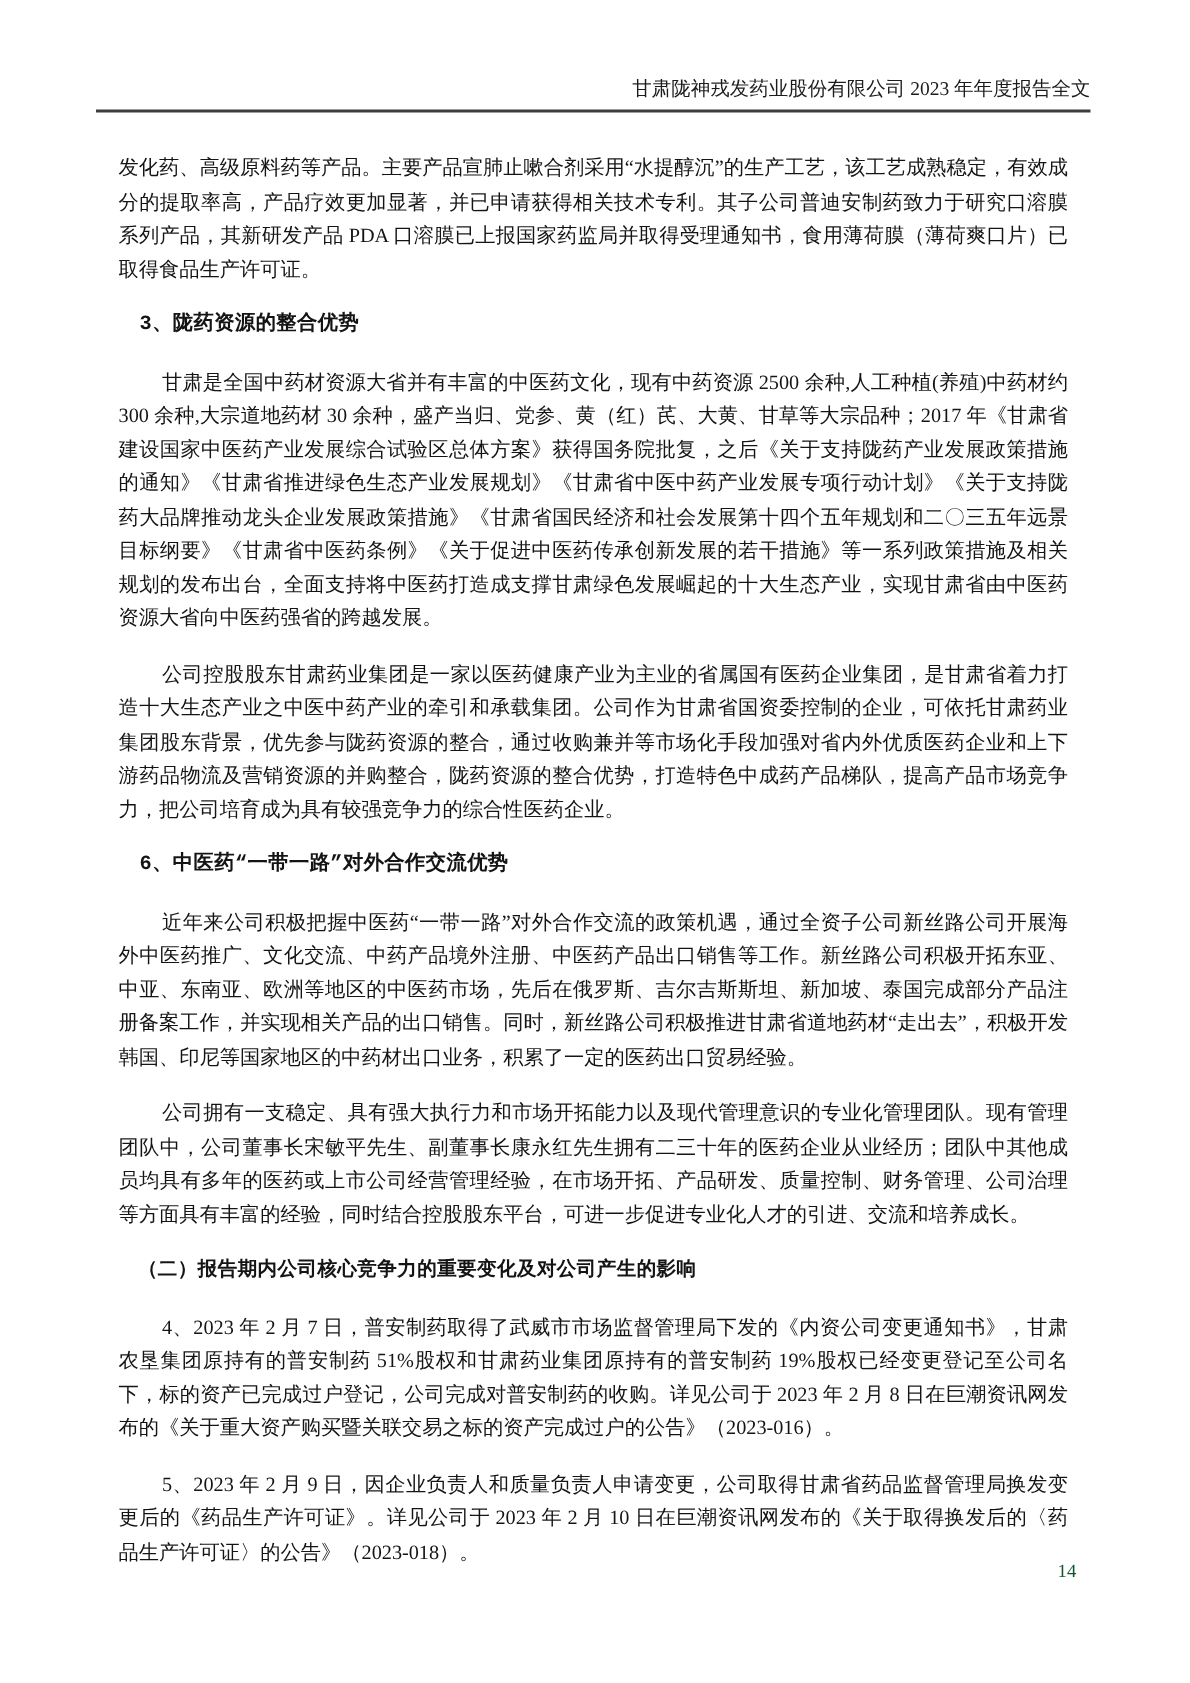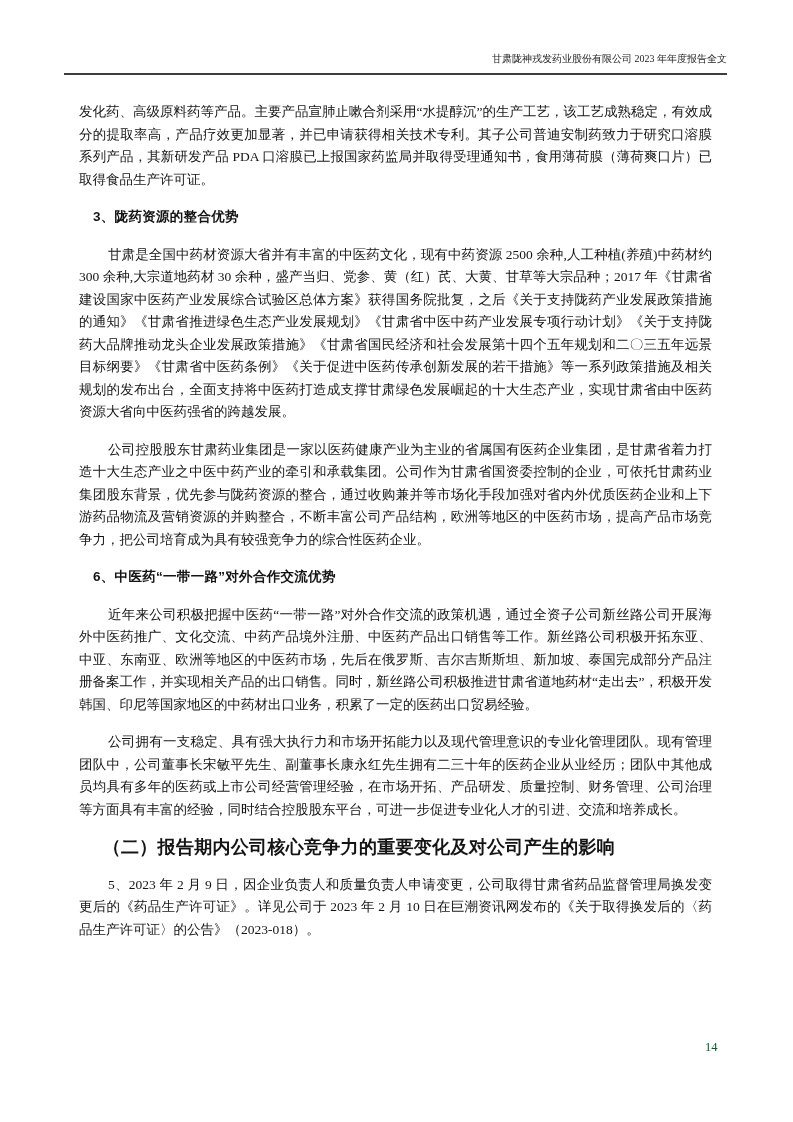--- a/index.html
+++ b/index.html
@@ -18,21 +18,21 @@
   .page {
     position: absolute;
     inset: 0;
   }
   .report-header {
     position: absolute;
     top: 50px;
     left: 64px;
     width: 663px;
     text-align: right;
-    font-size: 10px;
+    font-size: 13px;
     line-height: 18px;
     color: #1c1c1c;
     border-bottom: 2px solid #3d3d3d;
     padding-bottom: 5px;
   }
   .content {
     position: absolute;
     top: 86px;
     left: 64px;
     width: 663px;
@@ -46,49 +46,50 @@
     margin: 15px;
     text-indent: 2.15em;
   }
   .para.cont {
     text-indent: 0;
   }
   .h-sub, .h-sec {
     margin: 0;
     font-weight: bold;
     text-indent: 2.15em;
-    font-family: Liberation Sans, sans-serif;
+    font-family: Liberation Mono, monospace;
     font-size: 13.5px;
     letter-spacing: 0.3px;
   }
   .h-sec {
-    font-size: 18px;
+    font-size: 13px;
   }
   .page-number {
     position: absolute;
     top: 1040px;
     left: 705px;
     font-size: 12.5px;
     color: #14532d;
   }
 </style>
 </head>
 <body>
 
 <div class="page">
 
   <div class="report-header">甘肃陇神戎发药业股份有限公司 2023 年年度报告全文</div>
 
   <div class="content">
     <p class="para cont">发化药、高级原料药等产品。主要产品宣肺止嗽合剂采用“水提醇沉”的生产工艺，该工艺成熟稳定，有效成分的提取率高，产品疗效更加显著，并已申请获得相关技术专利。其子公司普迪安制药致力于研究口溶膜系列产品，其新研发产品 PDA 口溶膜已上报国家药监局并取得受理通知书，食用薄荷膜（薄荷爽口片）已取得食品生产许可证。</p>
     <p class="h-sub">3、陇药资源的整合优势</p>
     <p class="para">甘肃是全国中药材资源大省并有丰富的中医药文化，现有中药资源 2500 余种,人工种植(养殖)中药材约 300 余种,大宗道地药材 30 余种，盛产当归、党参、黄（红）芪、大黄、甘草等大宗品种；2017 年《甘肃省建设国家中医药产业发展综合试验区总体方案》获得国务院批复，之后《关于支持陇药产业发展政策措施的通知》《甘肃省推进绿色生态产业发展规划》《甘肃省中医中药产业发展专项行动计划》《关于支持陇药大品牌推动龙头企业发展政策措施》《甘肃省国民经济和社会发展第十四个五年规划和二〇三五年远景目标纲要》《甘肃省中医药条例》《关于促进中医药传承创新发展的若干措施》等一系列政策措施及相关规划的发布出台，全面支持将中医药打造成支撑甘肃绿色发展崛起的十大生态产业，实现甘肃省由中医药资源大省向中医药强省的跨越发展。</p>
-    <p class="para">公司控股股东甘肃药业集团是一家以医药健康产业为主业的省属国有医药企业集团，是甘肃省着力打造十大生态产业之中医中药产业的牵引和承载集团。公司作为甘肃省国资委控制的企业，可依托甘肃药业集团股东背景，优先参与陇药资源的整合，通过收购兼并等市场化手段加强对省内外优质医药企业和上下游药品物流及营销资源的并购整合，不断丰富公司产品结构，欧洲等地区的中医药市场，提高产品市场竞争力，把公司培育成为具有较强竞争力的综合性医药企业。</p>
+    <p class="para">公司控股股东甘肃药业集团是一家以医药健康产业为主业的省属国有医药企业集团，是甘肃省着力打造十大生态产业之中医中药产业的牵引和承载集团。公司作为甘肃省国资委控制的企业，可依托甘肃药业集团股东背景，优先参与陇药资源的整合，通过收购兼并等市场化手段加强对省内外优质医药企业和上下游药品物流及营销资源的并购整合，陇药资源的整合优势，打造特色中成药产品梯队，提高产品市场竞争力，把公司培育成为具有较强竞争力的综合性医药企业。</p>
     <p class="h-sub">6、中医药“一带一路”对外合作交流优势</p>
     <p class="para">近年来公司积极把握中医药“一带一路”对外合作交流的政策机遇，通过全资子公司新丝路公司开展海外中医药推广、文化交流、中药产品境外注册、中医药产品出口销售等工作。新丝路公司积极开拓东亚、中亚、东南亚、欧洲等地区的中医药市场，先后在俄罗斯、吉尔吉斯斯坦、新加坡、泰国完成部分产品注册备案工作，并实现相关产品的出口销售。同时，新丝路公司积极推进甘肃省道地药材“走出去”，积极开发韩国、印尼等国家地区的中药材出口业务，积累了一定的医药出口贸易经验。</p>
     <p class="para">公司拥有一支稳定、具有强大执行力和市场开拓能力以及现代管理意识的专业化管理团队。现有管理团队中，公司董事长宋敏平先生、副董事长康永红先生拥有二三十年的医药企业从业经历；团队中其他成员均具有多年的医药或上市公司经营管理经验，在市场开拓、产品研发、质量控制、财务管理、公司治理等方面具有丰富的经验，同时结合控股股东平台，可进一步促进专业化人才的引进、交流和培养成长。</p>
     <p class="h-sec">（二）报告期内公司核心竞争力的重要变化及对公司产生的影响</p>
+    <p class="para">4、2023 年 2 月 7 日，普安制药取得了武威市市场监督管理局下发的《内资公司变更通知书》，甘肃农垦集团原持有的普安制药 51%股权和甘肃药业集团原持有的普安制药 19%股权已经变更登记至公司名下，标的资产已完成过户登记，公司完成对普安制药的收购。详见公司于 2023 年 2 月 8 日在巨潮资讯网发布的《关于重大资产购买暨关联交易之标的资产完成过户的公告》（2023-016）。</p>
     <p class="para">5、2023 年 2 月 9 日，因企业负责人和质量负责人申请变更，公司取得甘肃省药品监督管理局换发变更后的《药品生产许可证》。详见公司于 2023 年 2 月 10 日在巨潮资讯网发布的《关于取得换发后的〈药品生产许可证〉的公告》（2023-018）。</p>
   </div>
 
   <div class="page-number">14</div>
 
 </div>
 
 </body></html>

